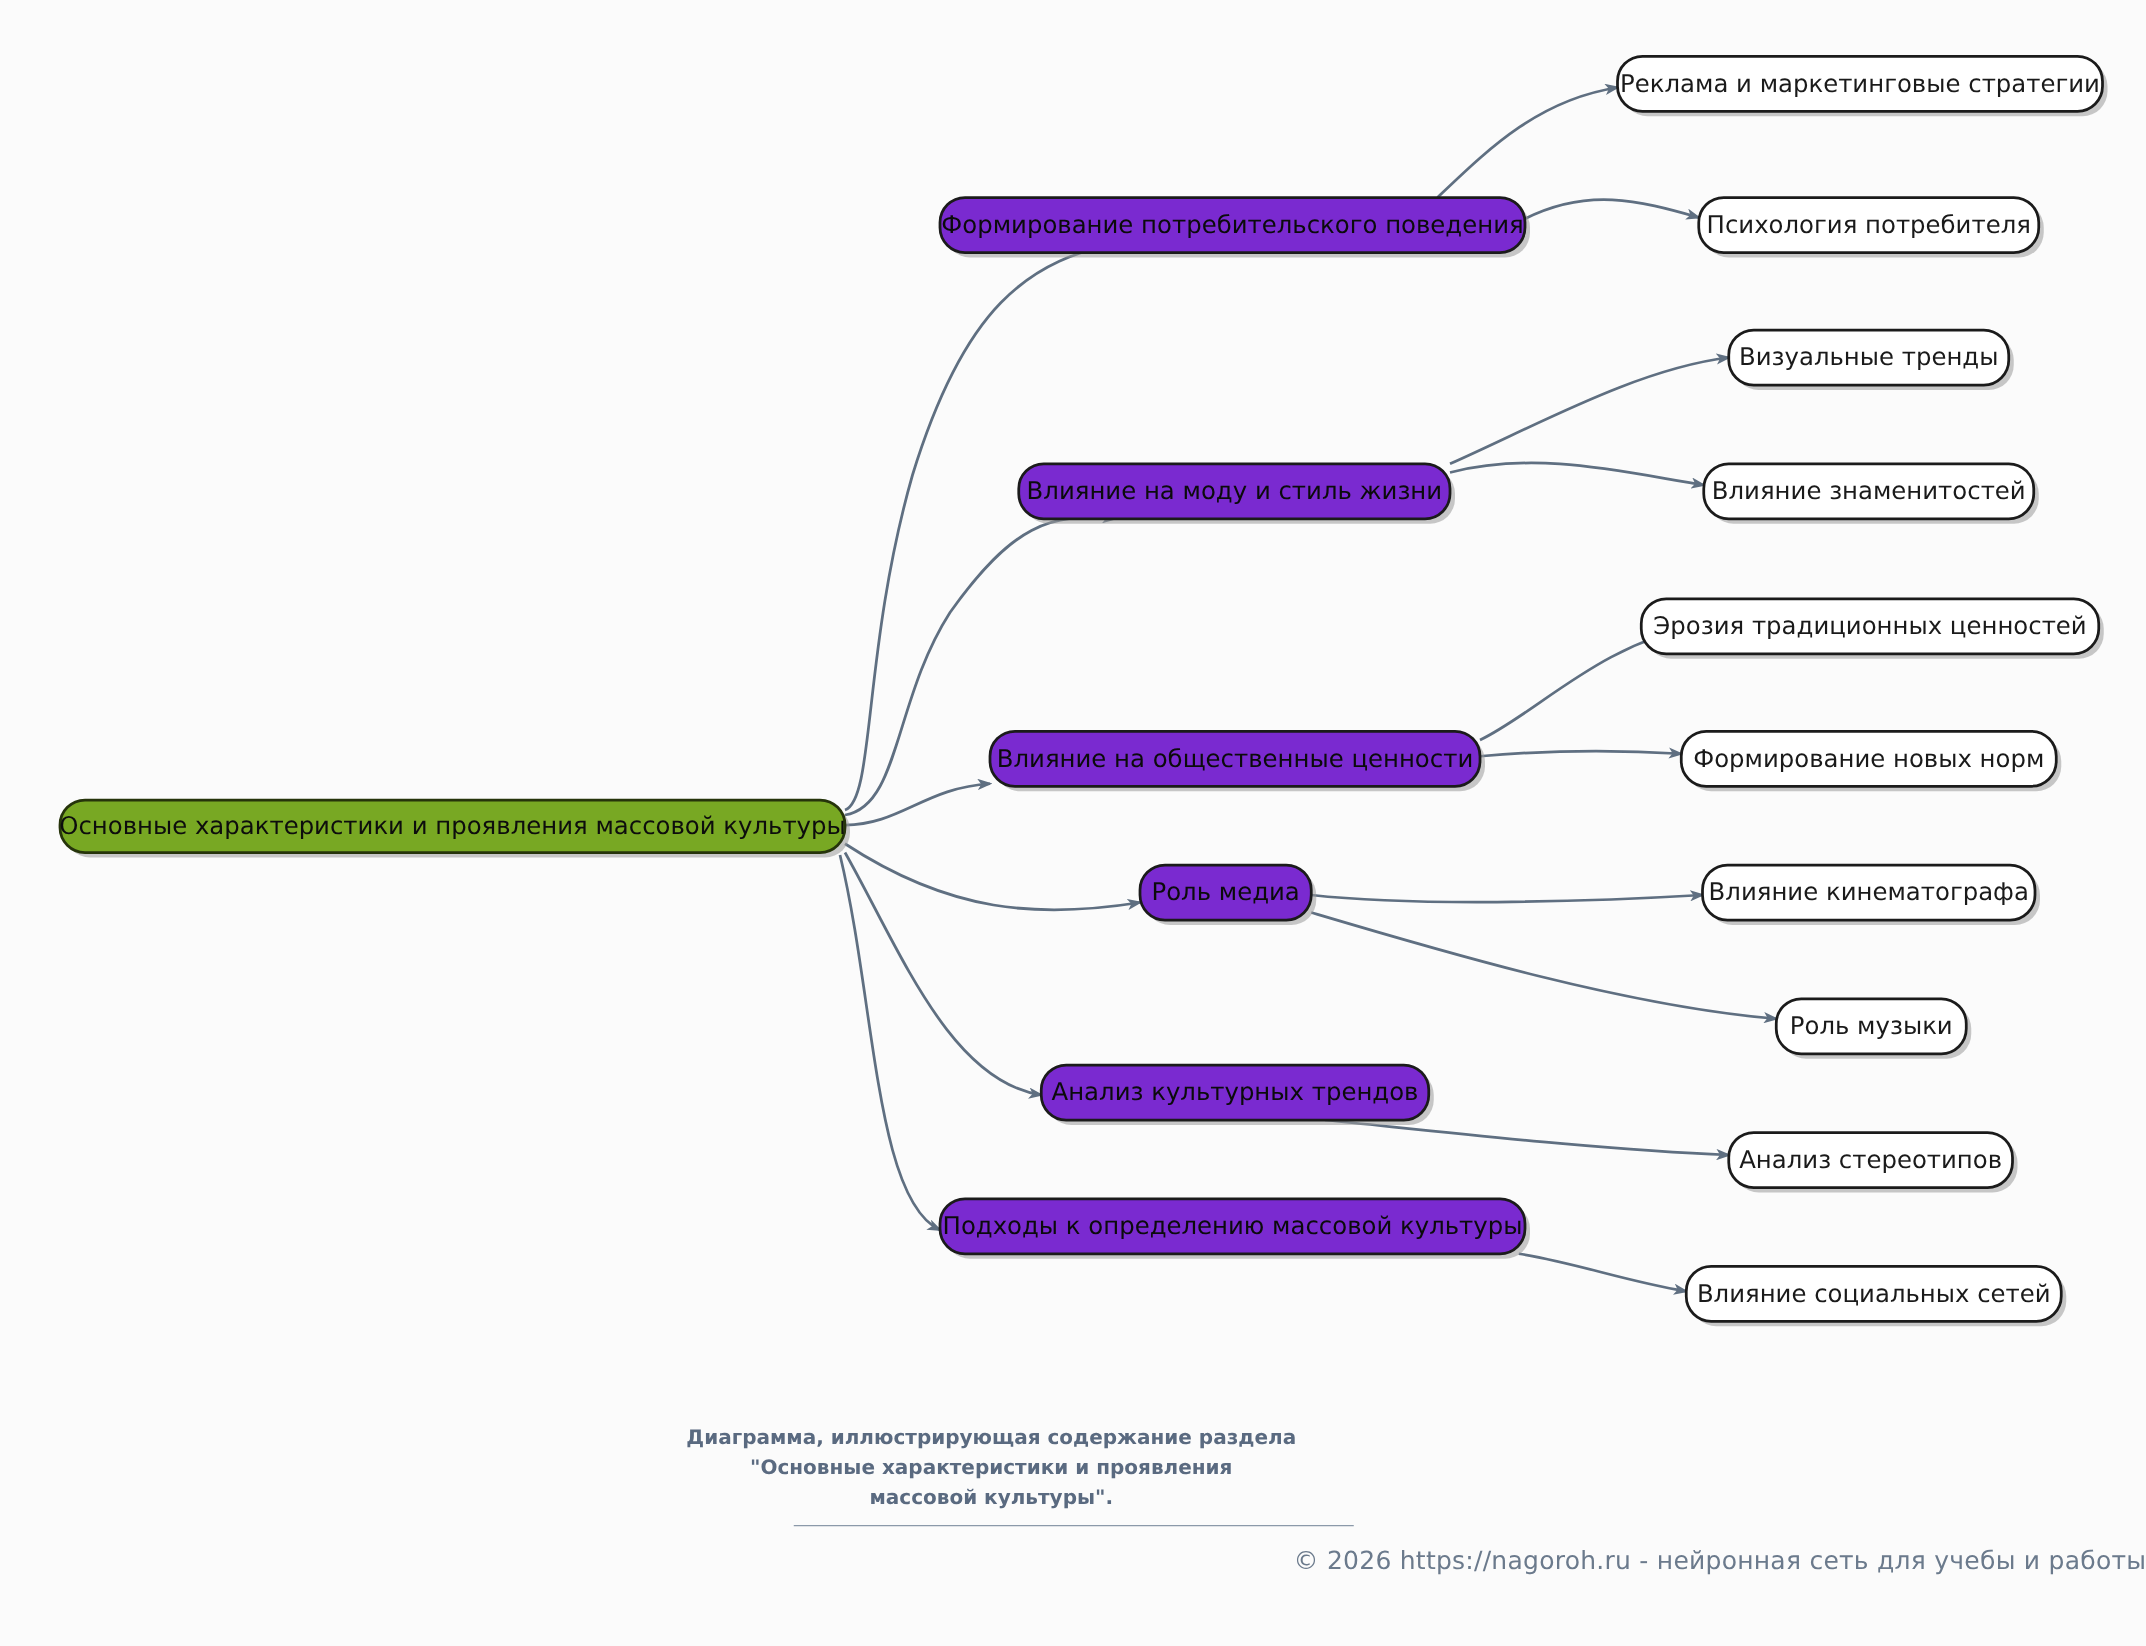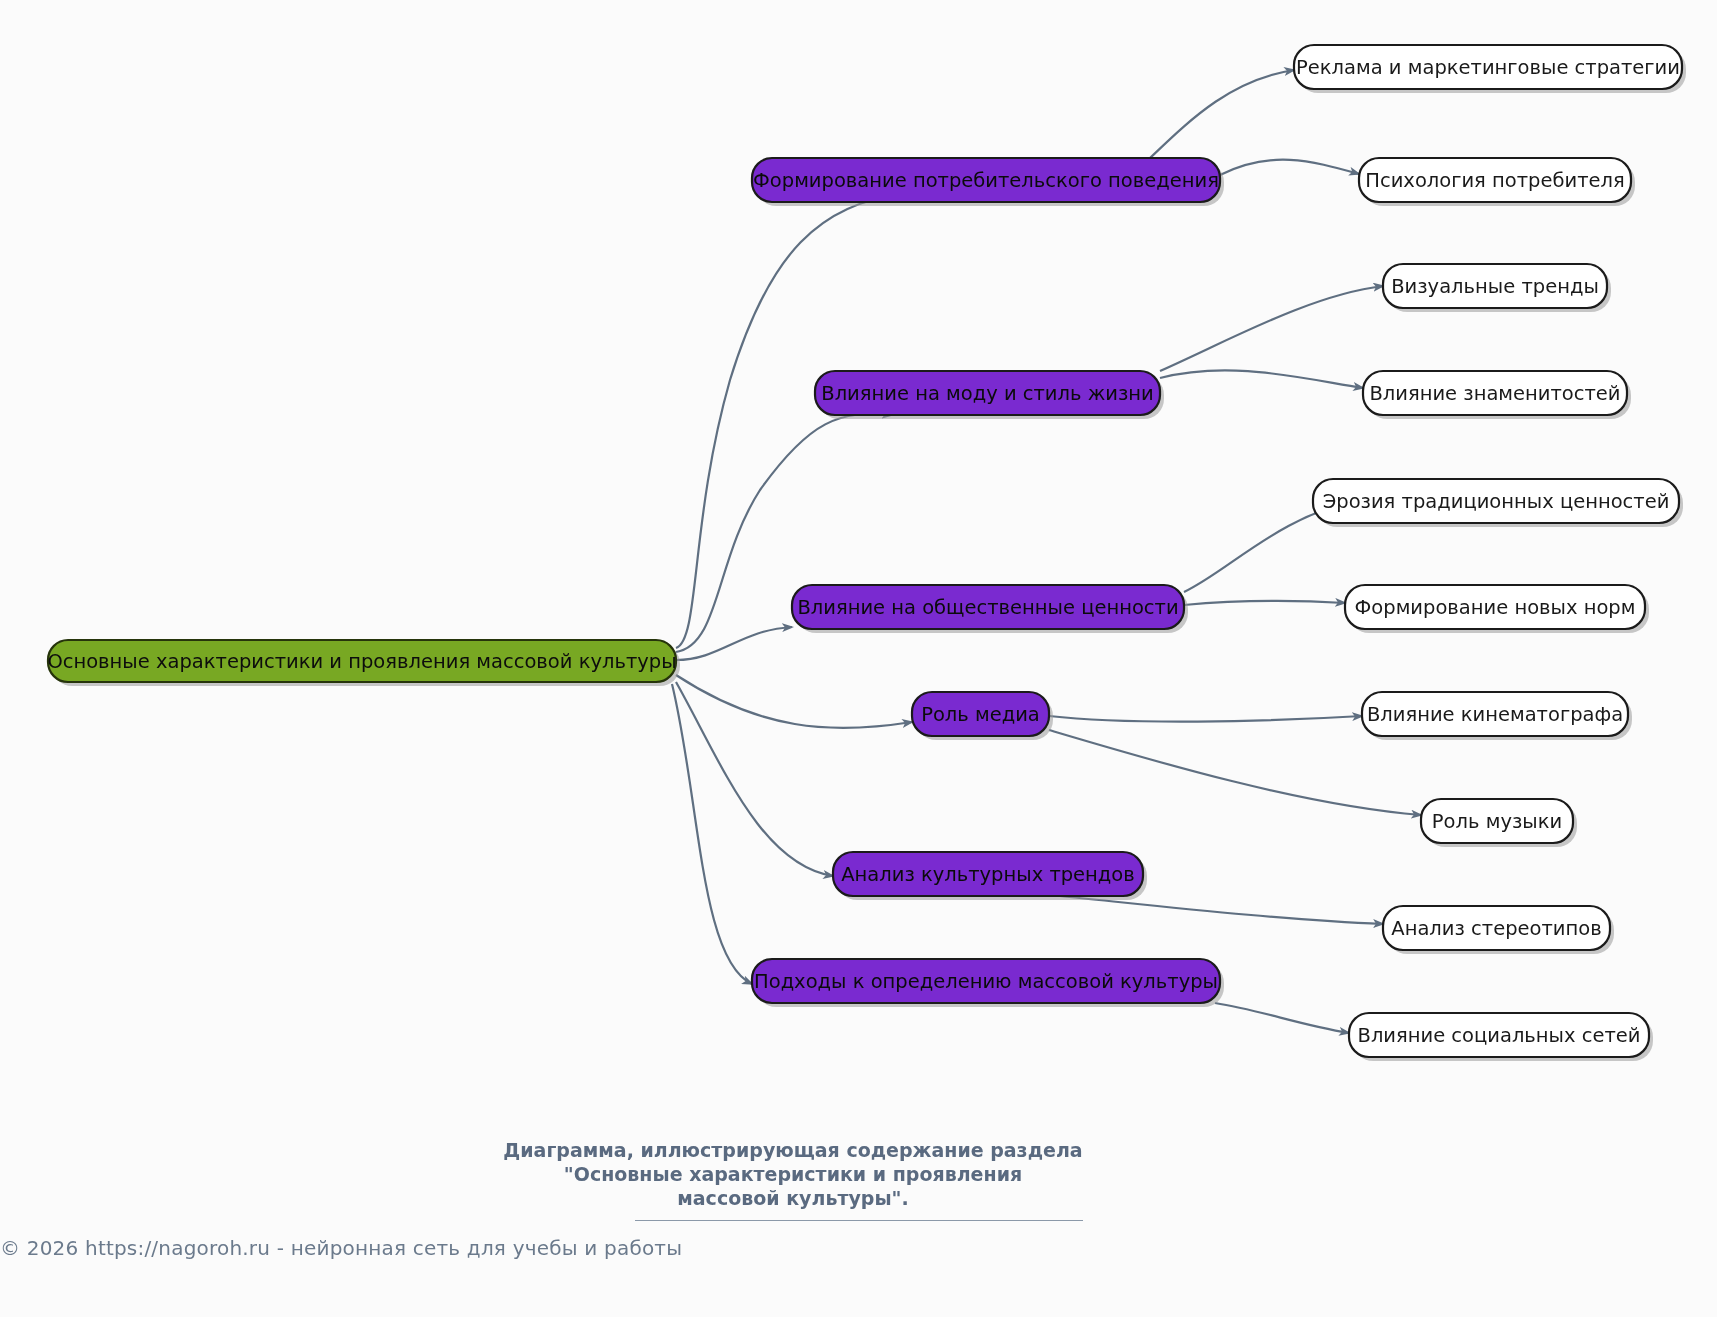--- a/index.html
+++ b/index.html
@@ -73,21 +73,21 @@
     font-size: 19.5px;
     fill: #1a1a1a;
   }
   #caption-block {
     position: absolute;
     left: 0;
     top: 1138px;
     width: 1586px;
     text-align: center;
     font-family: "DejaVu Sans", sans-serif;
-    font-size: 19px;
+    font-size: 16px;
     font-weight: bold;
     line-height: 24px;
     color: #5a6a80;
   }
   #caption-block .cap-line {
     display: block;
   }
   #caption-rule {
     position: absolute;
     left: 50%;
@@ -95,21 +95,21 @@
     transform: translateX(-50%);
     width: 448px;
     height: 0;
     border-top: 1.5px solid #8b99a9;
   }
   #footer-line {
     position: absolute;
     left: 0;
     top: 1236px;
     width: 1717px;
-    text-align: left;
+    text-align: right;
     font-family: "DejaVu Sans", sans-serif;
     font-size: 20px;
     color: #6b7a8c;
     letter-spacing: 0.2px;
   }
 </style>
 </head>
 <body>
 
 <div id="mindmap-stage">

